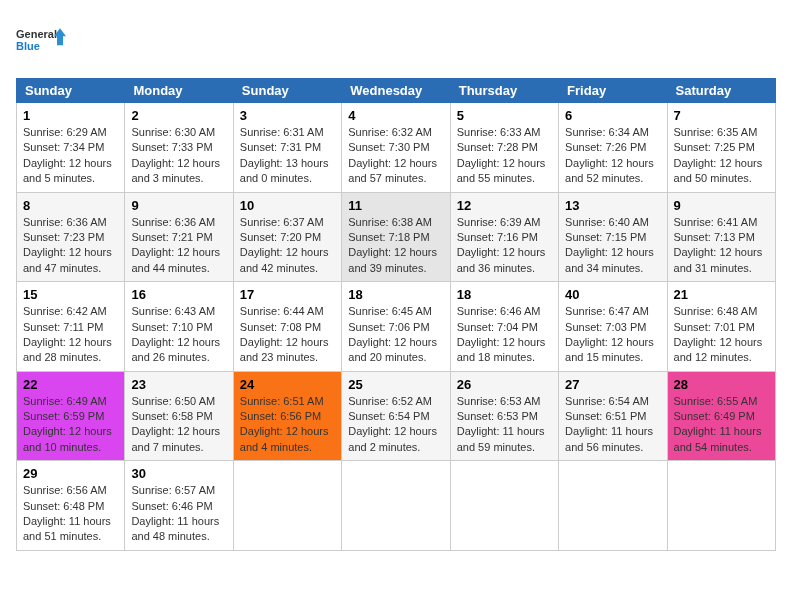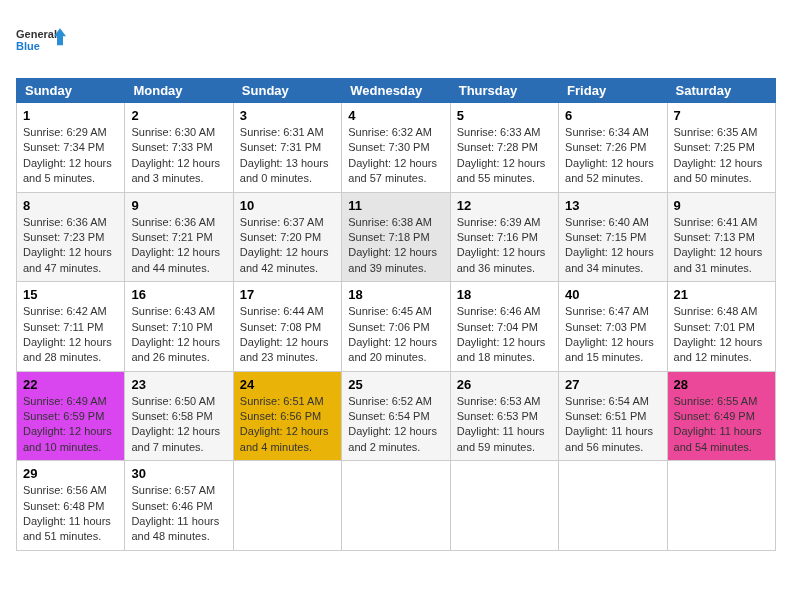--- a/index.html
+++ b/index.html
@@ -289,21 +289,21 @@
         </div>
       </td>
         <td style="background: rgb(245, 245, 245);">
         <span class="day-num">23</span>
         <div class="day-info">
           Sunrise: 6:50 AM<br>
           Sunset: 6:58 PM<br>
           Daylight: 12 hours and 7 minutes.
         </div>
       </td>
-        <td style="background: #eab308;">
+        <td style="background: #f97316;">
         <span class="day-num">24</span>
         <div class="day-info">
           Sunrise: 6:51 AM<br>
           Sunset: 6:56 PM<br>
           Daylight: 12 hours and 4 minutes.
         </div>
       </td>
         <td style="background: rgb(245, 245, 245);">
         <span class="day-num">25</span>
         <div class="day-info">

